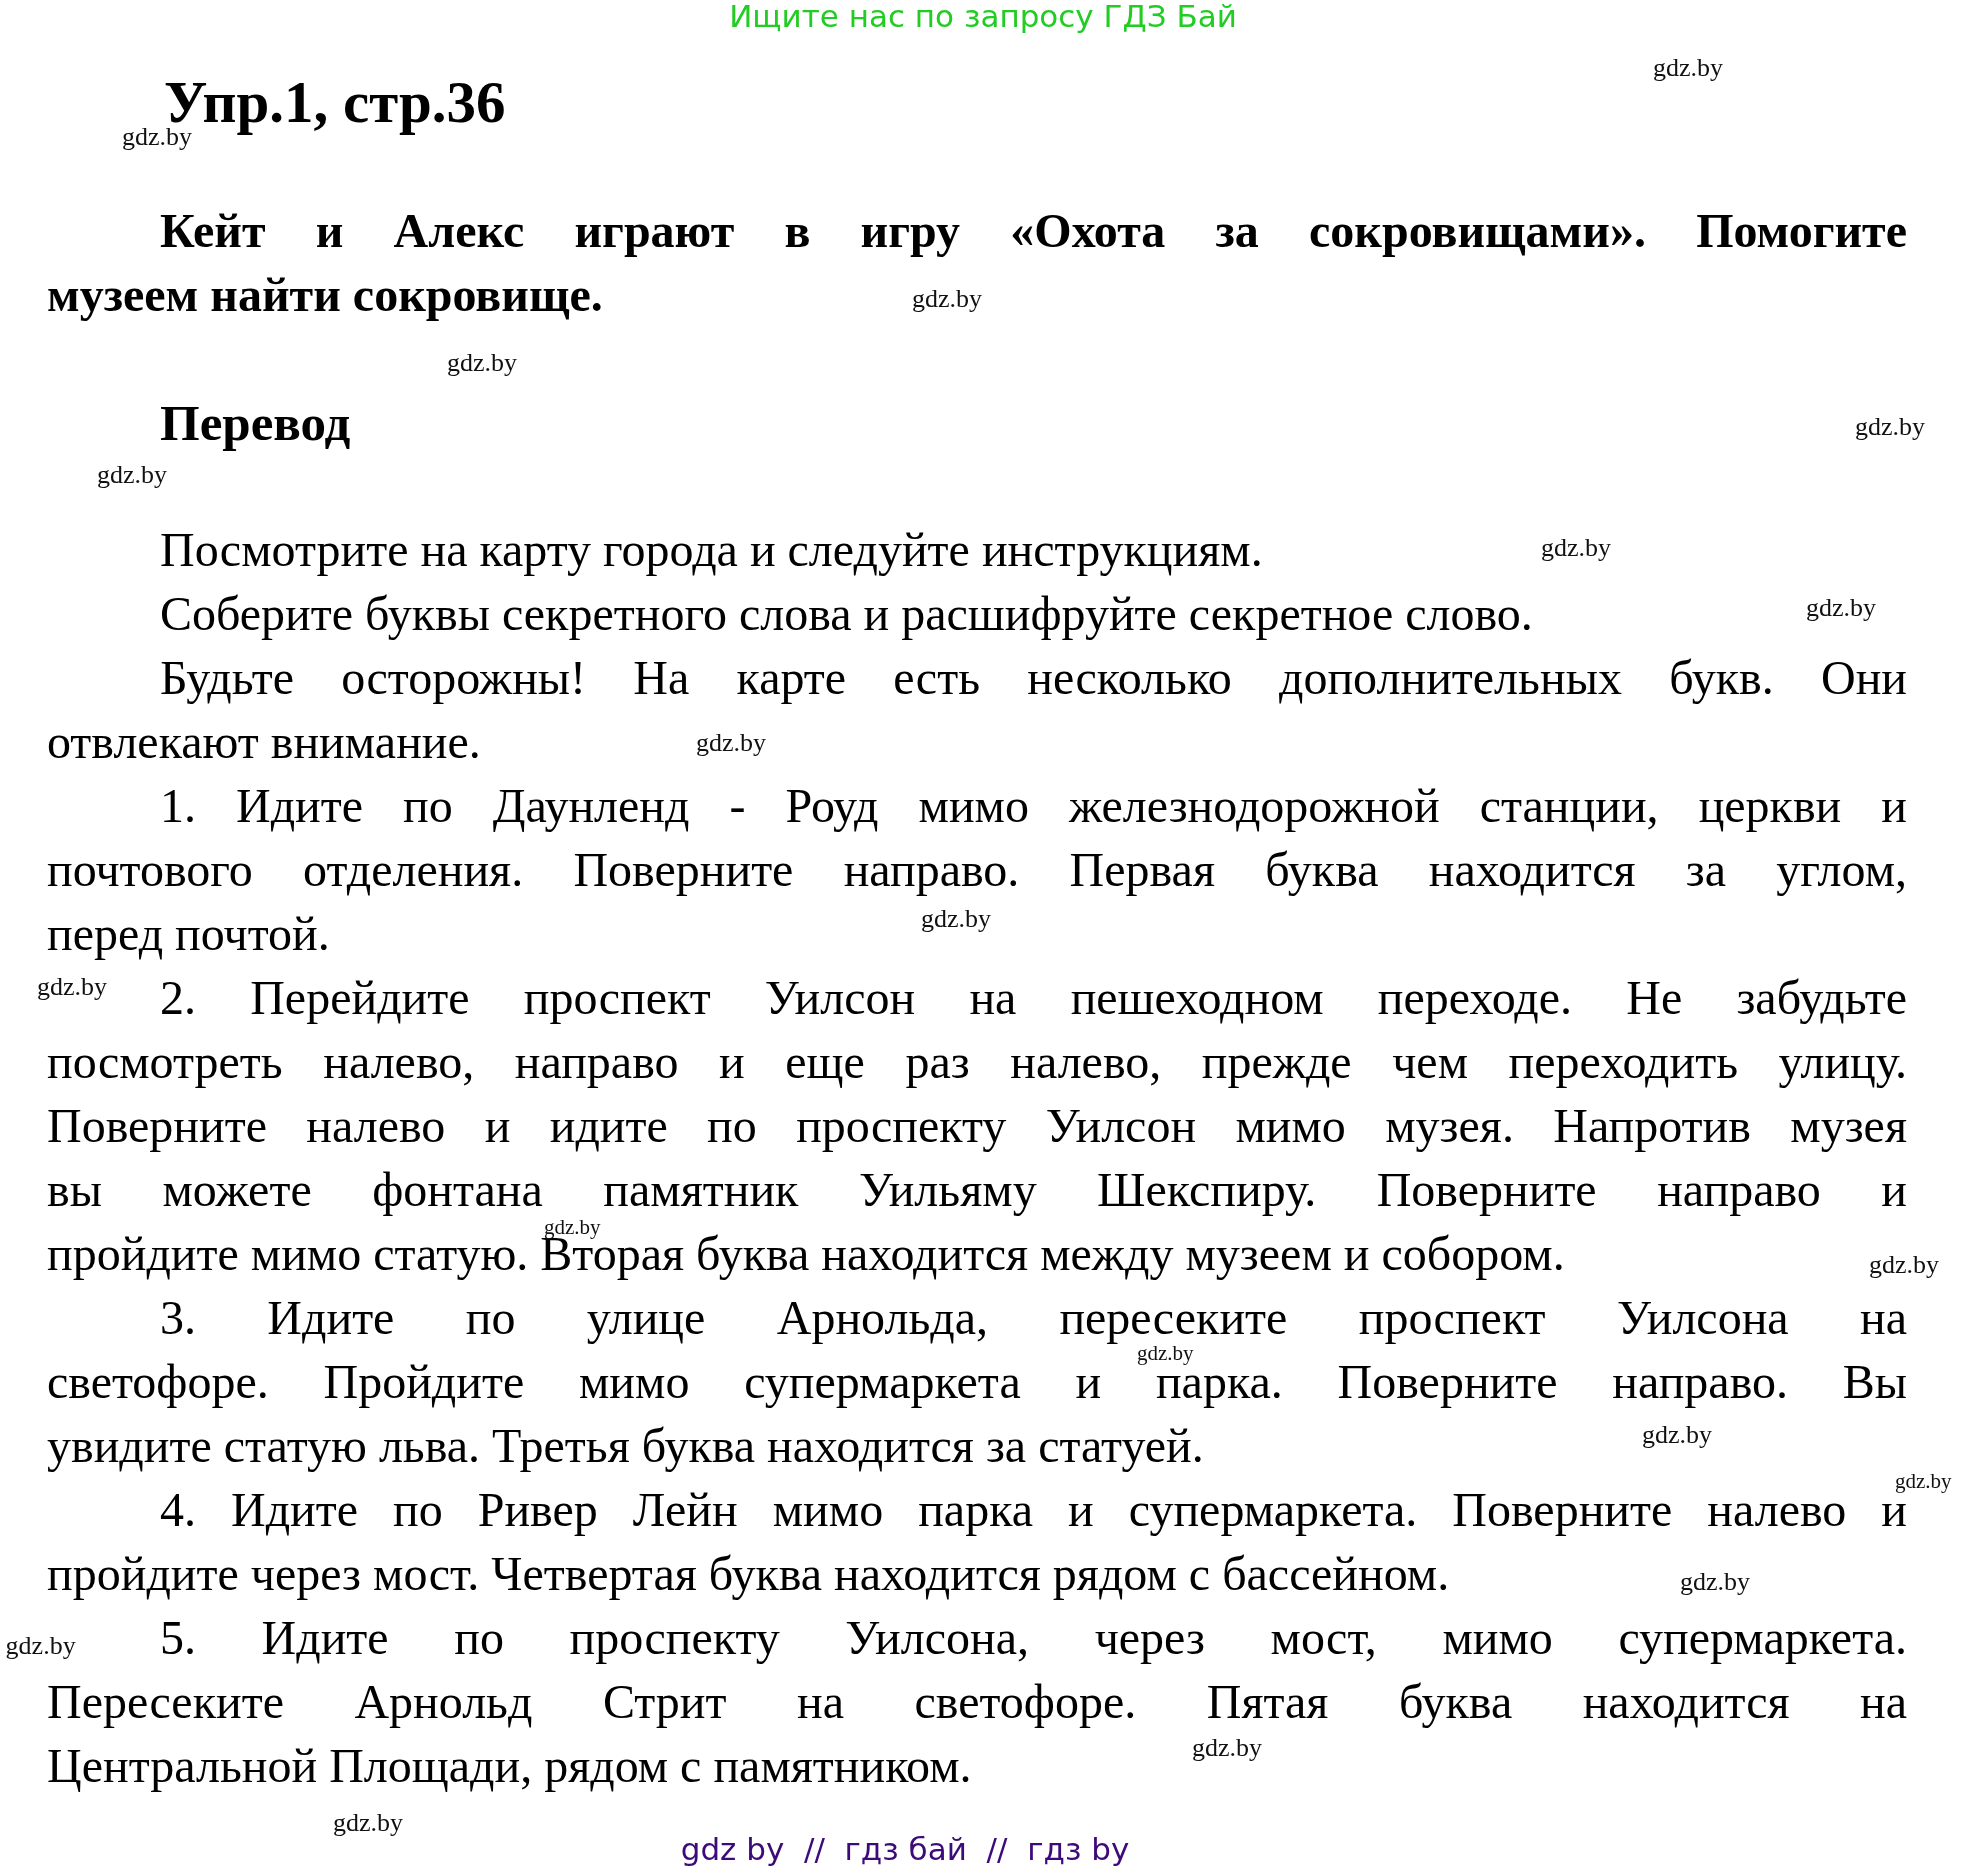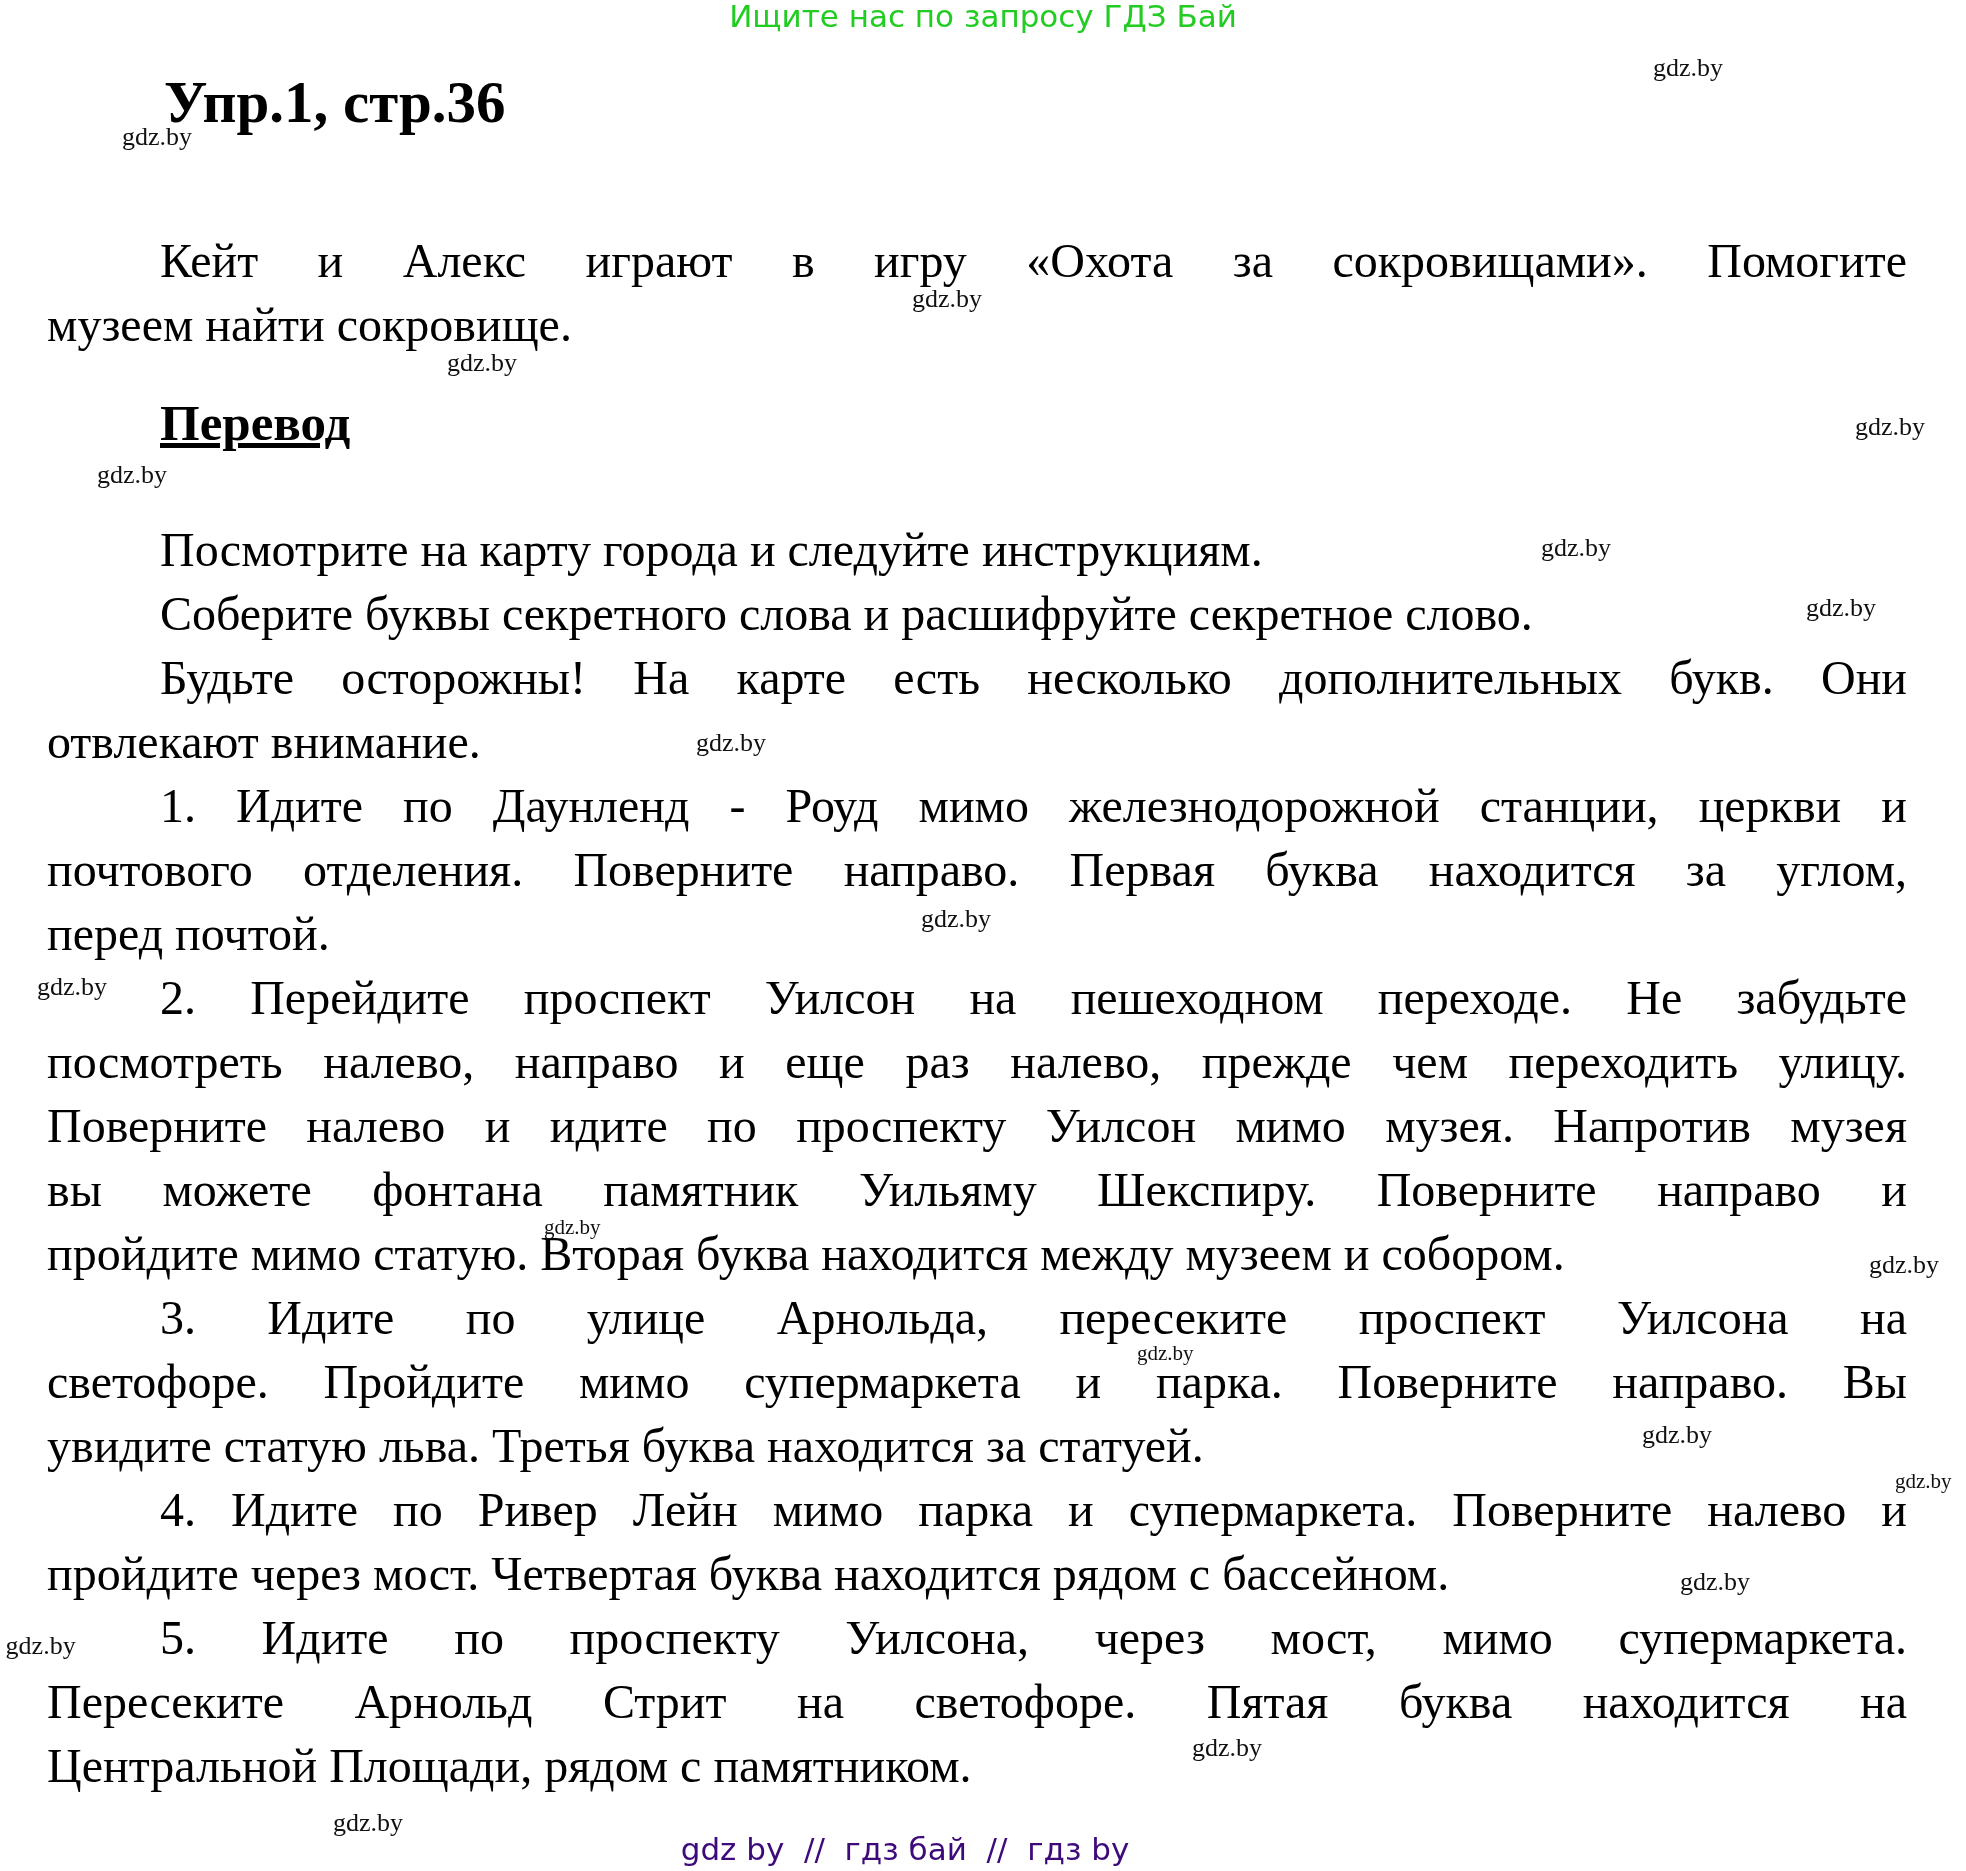--- a/index.html
+++ b/index.html
@@ -16,24 +16,24 @@
     position: absolute; left: 164px; top: 68px;
     font-family: "Liberation Serif", serif; font-weight: bold; font-size: 59px; color: #000;
   }
   .ln {
     position: absolute; left: 47px; width: 1860px; height: 56px; line-height: 56px;
     font-family: "Liberation Serif", serif; font-size: 48px; color: #000;
     white-space: nowrap; text-align: justify; text-align-last: justify;
   }
   .ln.last { text-align-last: left; }
   .ln.ind { left: 160px; width: 1747px; }
-  .ln.b { font-weight: normal; margin-top: 30px; }
+  .ln.b { font-weight: bold; }
   .heading {
     position: absolute; left: 160px; top: 394px;
-    font-family: "Liberation Serif", serif; font-weight: bold; font-size: 51px; color: #000; text-decoration: underline;
+    font-family: "Liberation Serif", serif; font-weight: bold; font-size: 51px; color: #000;
   }
   .wm {
     position: absolute; font-family: Liberation Serif, serif; font-size: 26px; color: #111;
   }
   .wm.sm { font-size: 21px; }
 </style>
 </head>
 <body>
 
 <div class="banner">Ищите нас по запросу ГДЗ Бай</div>

